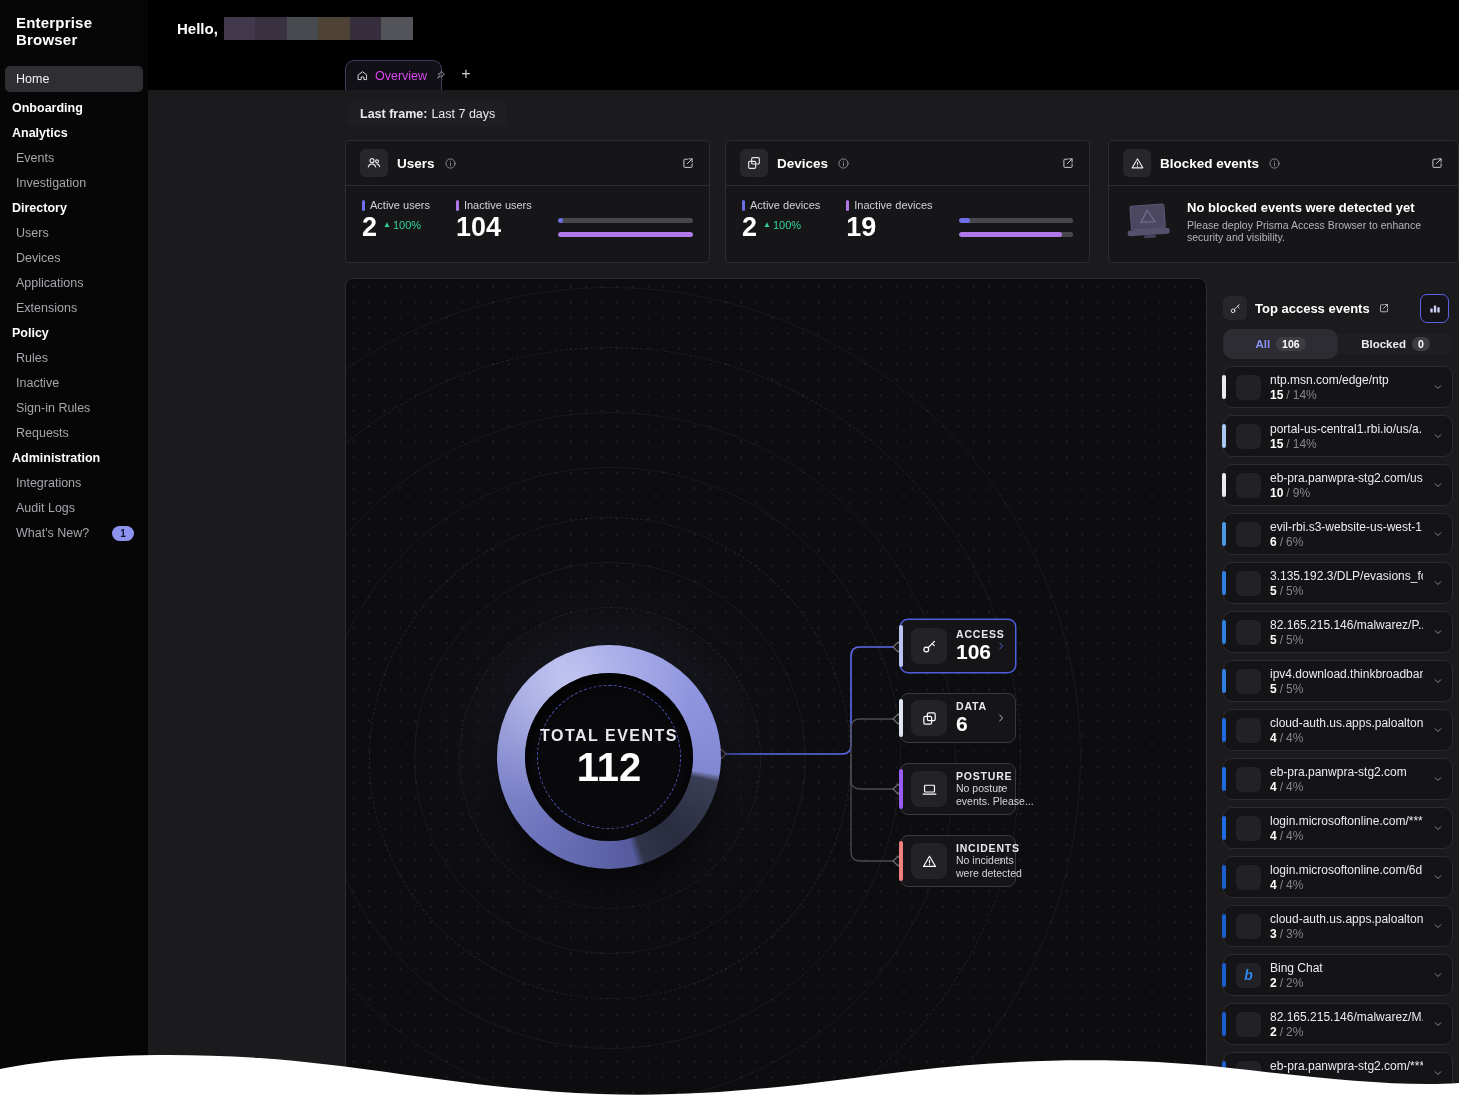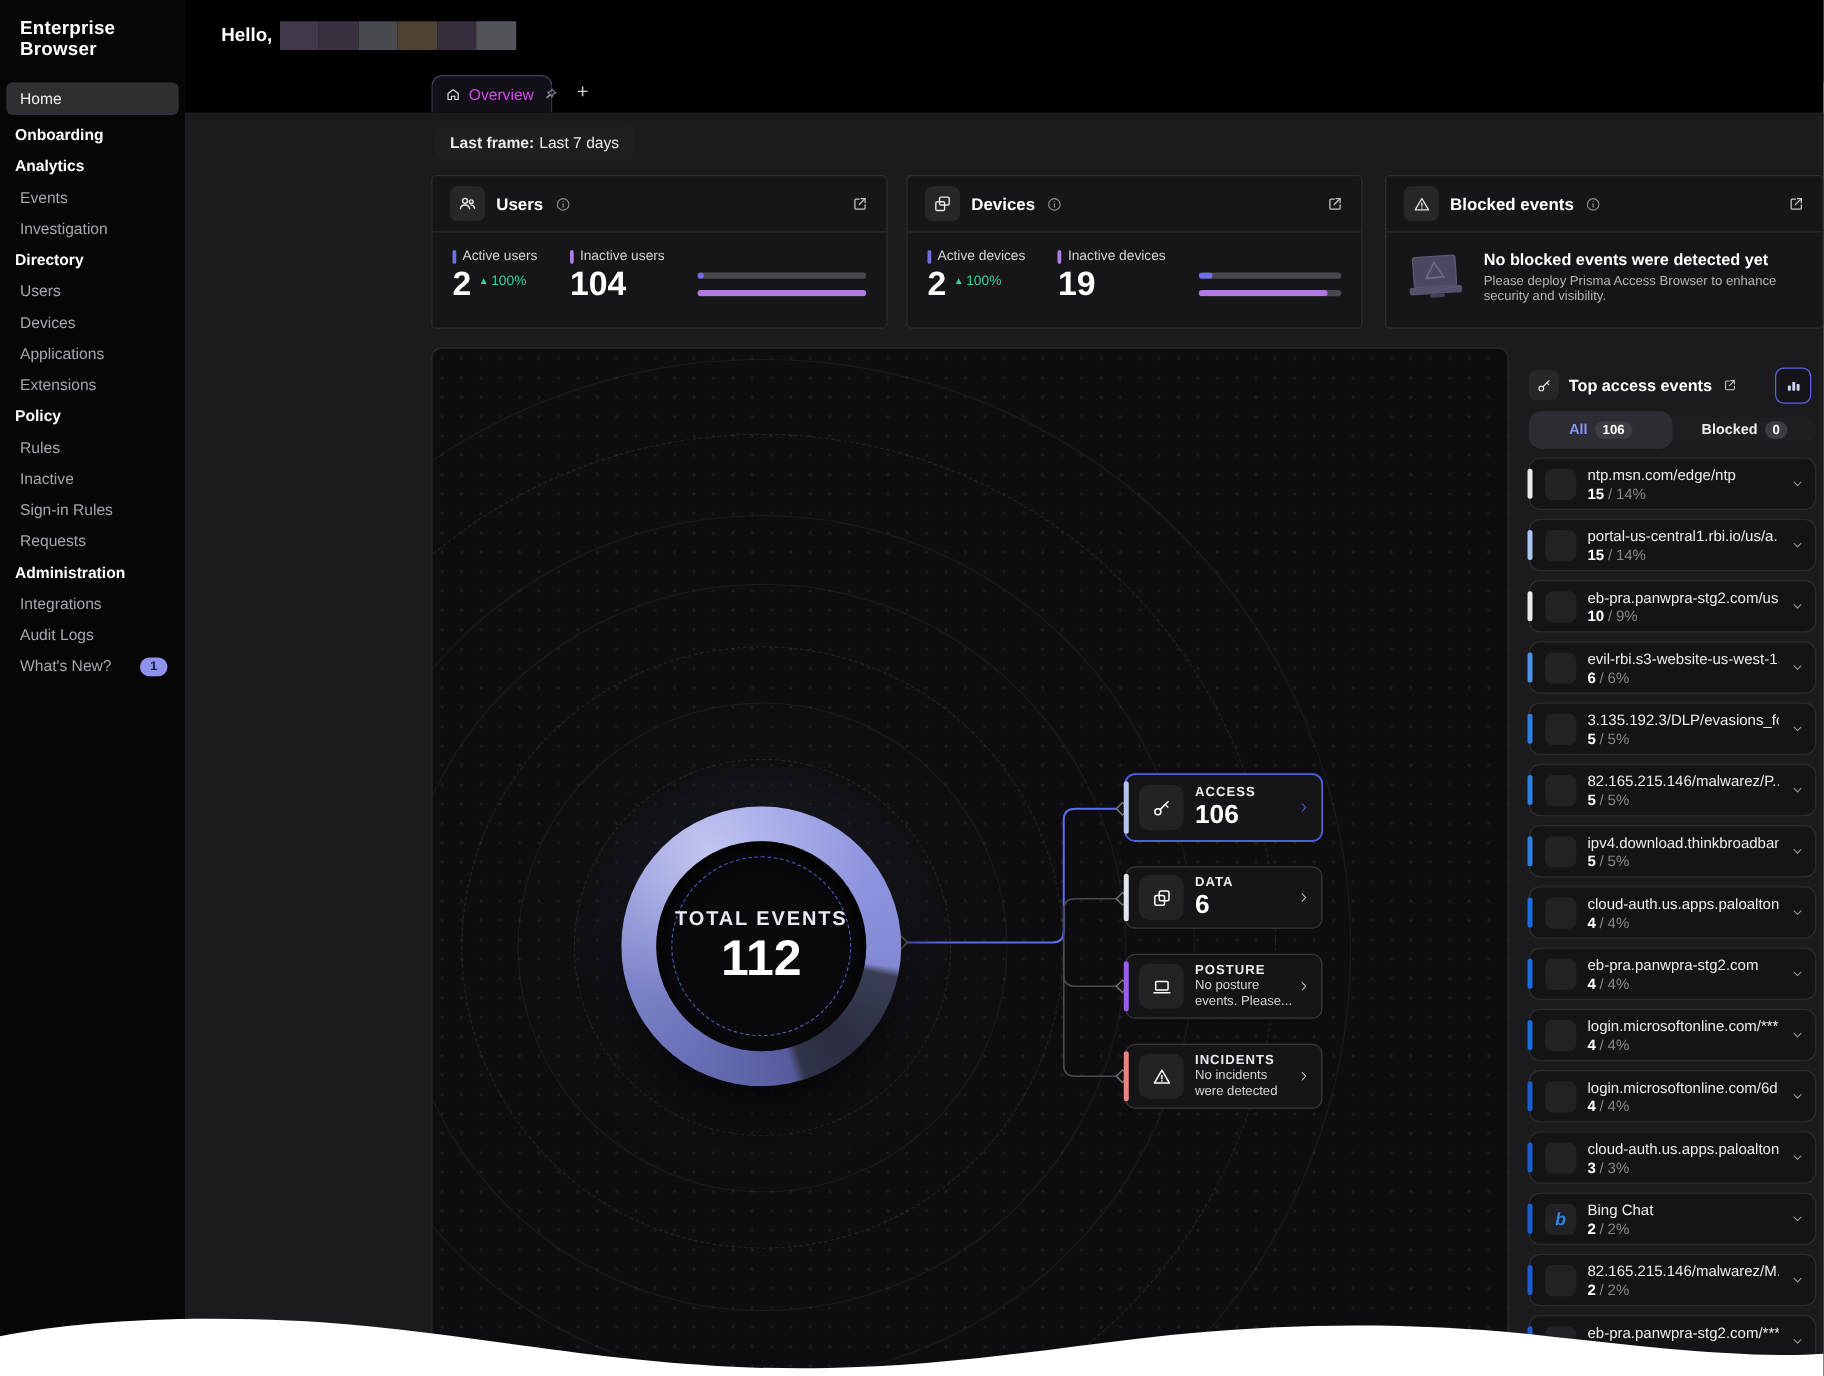--- a/index.html
+++ b/index.html
@@ -83,21 +83,21 @@
        conic-gradient(from 0deg,#9ba1e6 0deg,#8d93dc 60deg,#8289d2 99deg,#3a3e55 103deg,#2a2d40 140deg,
                       #303449 161deg,#555b9d 166deg,#6b71b8 215deg,#858bd0 270deg,#a9aeea 330deg,#9ba1e6 360deg);
      box-shadow:0 20px 50px rgba(0,0,0,.9),0 0 60px rgba(110,115,200,.10);}
   .donut::after{content:"";position:absolute;inset:28px;border-radius:50%;background:#0a0a0d;
      box-shadow:inset 0 8px 22px rgba(0,0,0,.95);}
   .donut .dash-ring{position:absolute;inset:40px;border:1px dashed #4d55b8;border-radius:50%;z-index:2;}
   .dcenter{position:absolute;inset:0;z-index:3;display:flex;flex-direction:column;align-items:center;justify-content:center;gap:2px;}
   .dlabel{font-size:16px;font-weight:bold;letter-spacing:1.5px;color:#e9e9f2;}
   .dvalue{font-size:40px;font-weight:bold;color:#fff;line-height:1;}
 
-  .node{position:absolute;left:554px;width:158px;background:#151518;border:1px solid #39393f;border-radius:8px;
+  .node{position:absolute;left:554px;width:116px;background:#151518;border:1px solid #39393f;border-radius:8px;
         box-sizing:border-box;display:flex;align-items:center;gap:9px;padding:0 8px 0 10px;z-index:4;cursor:pointer;}
   .node-accent{position:absolute;left:-2px;top:5px;bottom:5px;width:4px;border-radius:3px;}
   .nicon{width:36px;height:36px;border-radius:8px;background:#232327;color:#fff;display:flex;align-items:center;justify-content:center;flex:none;}
   .ntxt{flex:1;min-width:0;}
   .nlabel{font-size:10.5px;font-weight:bold;letter-spacing:.8px;color:#e9e9f0;}
   .nvalue{font-size:21px;font-weight:bold;color:#fff;line-height:1.15;}
   .nsmall{font-size:10.5px;color:#d4d4da;line-height:1.25;width:82px;}
   .nchev{color:#cfcfd6;flex:none;display:flex;}
   .node-access{top:340px;height:54px;border-color:#4f5fe2;box-shadow:0 0 0 .5px #4f5fe2;}
   .node-access .nchev{color:#5b6cf0;}

